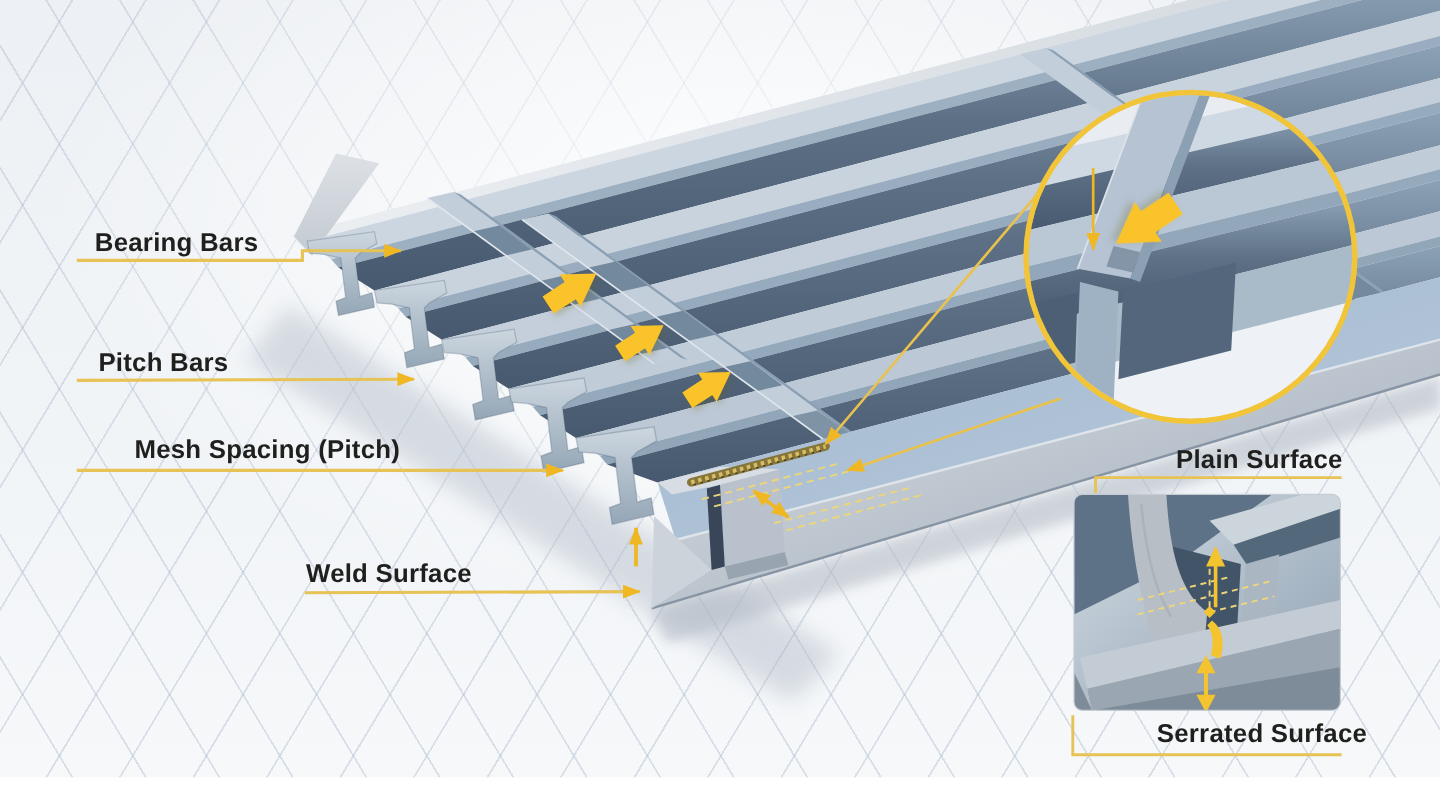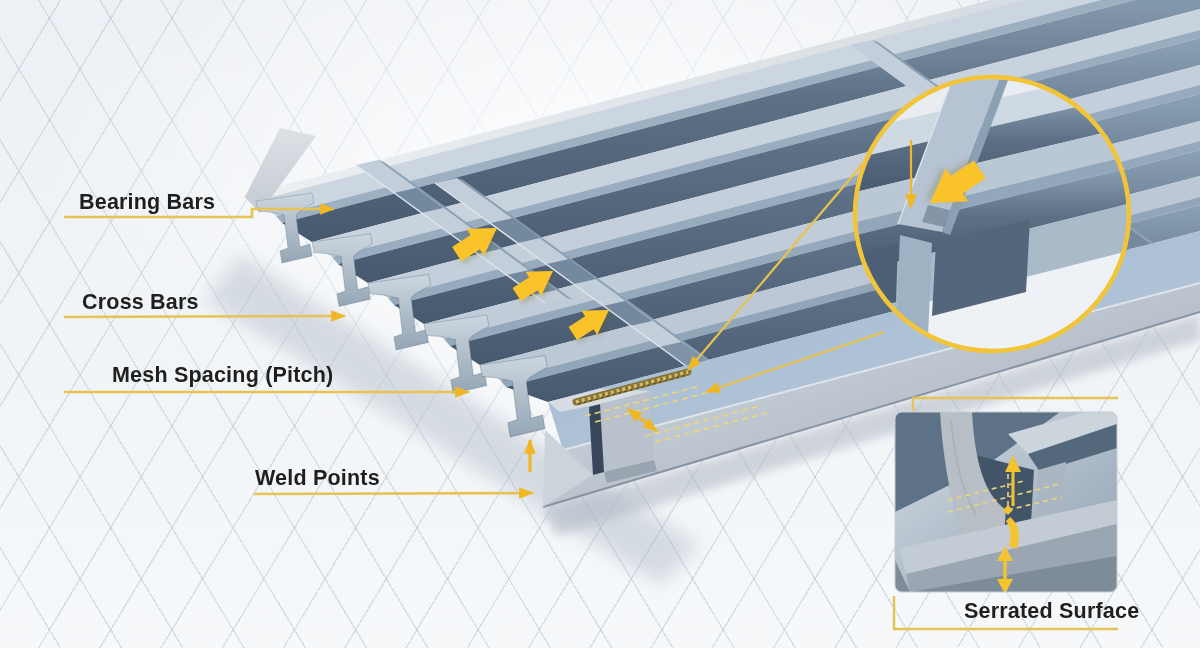--- a/index.html
+++ b/index.html
@@ -254,18 +254,19 @@
         <line x1="1005" y1="559" x2="1005" y2="581" stroke="#F3C42F" stroke-width="3.4"></line>
         <polygon points="1005,546 997,561 1013,561" fill="#F3C42F"></polygon>
         <polygon points="1005,594 997,579 1013,579" fill="#F3C42F"></polygon>
       </g>
     </g>
     <rect x="895" y="412" width="222" height="180" rx="7" fill="none" stroke="#c6ccd3" stroke-width="1"></rect>
   </g>
 </svg>
 
 <div class="callout" style="left:79px;top:191px;">Bearing Bars</div>
-<div class="callout" style="left:82px;top:291px;">Cross Bars</div>
+<div class="callout" style="left:82px;top:291px;">Pitch Bars</div>
 <div class="callout" style="left:74px;top:364px;margin-left:38px;">Mesh Spacing (Pitch)</div>
-<div class="callout" style="left:255px;top:467px;">Weld Points</div>
+<div class="callout" style="left:255px;top:467px;">Weld Surface</div>
+<div class="callout" style="left:980px;top:372px;">Plain Surface</div>
 <div class="callout" style="left:936px;top:600px;margin-left:28px;">Serrated Surface</div>
 
 </div>
 
 </body></html>

